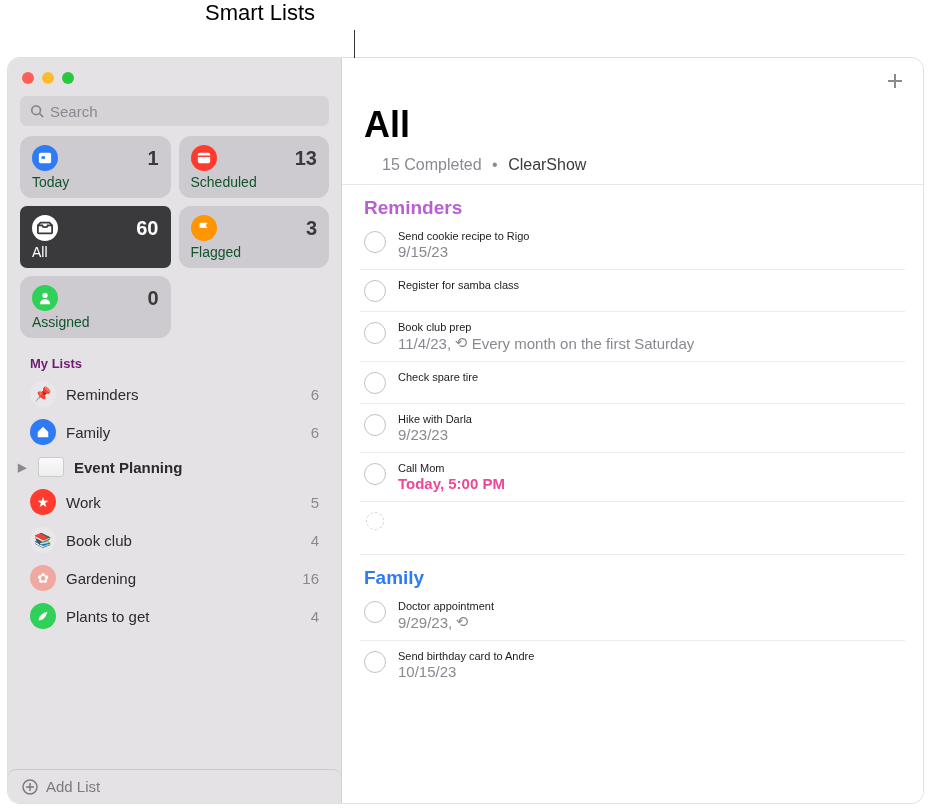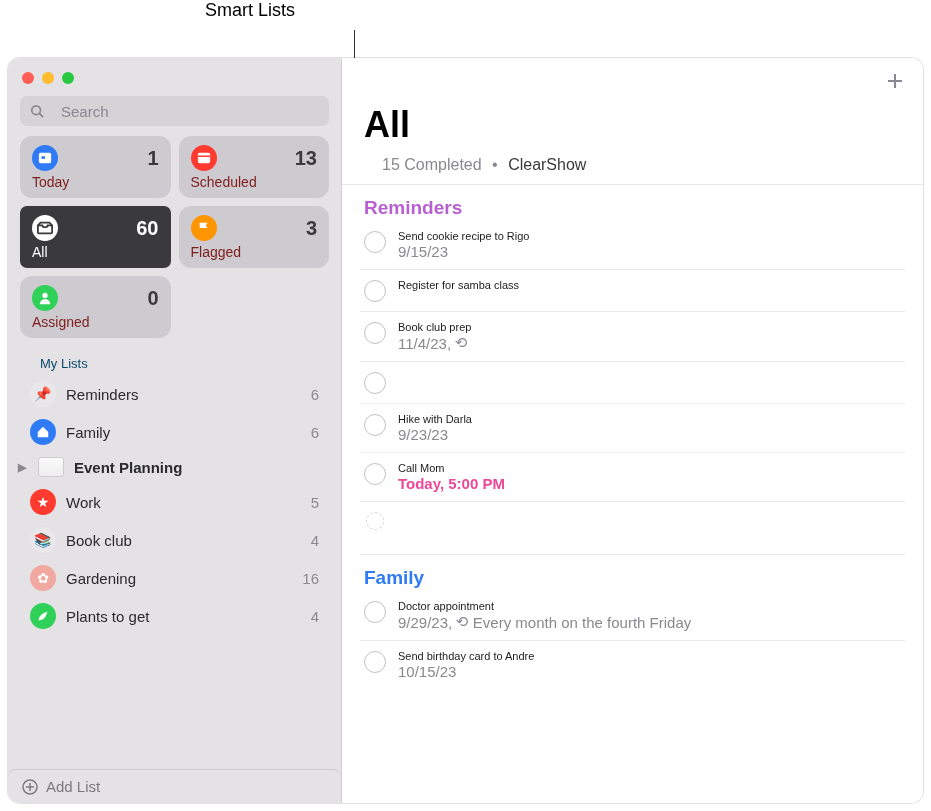--- a/index.html
+++ b/index.html
@@ -10,21 +10,21 @@
     height: 811px;
     position: relative;
     font-size: 15px;
     color: #333;
   }
   
   .annotation {
     position: absolute;
     left: 205px;
     top: 0;
-    font-size: 18px;
+    font-size: 22px;
     color: #000;
   }
   .anno-line {
     position: absolute;
     left: 354px;
     top: 30px;
     width: 1px;
     height: 210px;
     background: #333;
   }
@@ -70,21 +70,21 @@
   .dot.green{background:#28c840;}
   .search {
     margin: 4px 12px 10px 12px;
     background: #d5d3d6;
     border-radius: 7px;
     height: 30px;
     display:flex;
     align-items:center;
     padding:0 10px;
     color:#8a8890;
-    gap:17px;
+    gap:6px;
   }
   .search svg{width:14px;height:14px;flex-shrink:0;}
   .search input{border:0;background:transparent;outline:none;font-size:15px;color:#333;width:100%;}
   .search input::placeholder{color:#8a8890;}
   .smart-grid{
     display:grid;
     grid-template-columns:1fr 1fr;
     gap:8px;
     padding:0 12px 8px 12px;
   }
@@ -94,29 +94,28 @@
     padding:9px 12px 8px 12px;
     cursor:default;
   }
   .card .top{display:flex;justify-content:space-between;align-items:center;}
   .card .badge{
     width:26px;height:26px;border-radius:50%;
     display:flex;align-items:center;justify-content:center;
     color:#fff;
   }
   .card .count{font-size:20px;font-weight:700;color:#3a3a3c;}
-  .card .label{font-size:14px;color:#7f1d1d;margin-top:3px;font-weight:500;}
+  .card .label{font-size:14px;color:#14532d;margin-top:3px;font-weight:500;}
   .card.active{background:#3a3a3c;border-radius:7px;}
   .card.active .count{color:#fff;}
   .card.active .label{color:#fff;}
   .card.active .badge{background:#fff;color:#3a3a3c;}
   .lists-header{
-    font-size:13px;color:#0c4a6e;font-weight:400;
+    font-size:13px;color:#701a75;font-weight:700;
     padding:10px 22px 4px 22px;
-    margin-left:10px;
   }
   .lists{
     flex:1;
     overflow:auto;
   }
   .list-row{
     display:flex;align-items:center;
     padding:6px 22px;
     gap:10px;
     font-size:15px;
@@ -362,25 +361,29 @@
             <div class="title-line">Register for samba class</div>
           </div>
         </div>
         <div class="item">
           <div class="circle"></div>
           <div class="txt">
             <div class="title-line">Book club prep</div>
             <div class="sub-line">
               <span>11/4/23, </span>
               <span class="repeat">⟳</span>
+              <span>Every month on the first Saturday</span>
             </div>
           </div>
         </div>
         <div class="item">
           <div class="circle"></div>
+          <div class="txt">
+            <div class="title-line">Check spare tire</div>
+          </div>
         </div>
         <div class="item">
           <div class="circle"></div>
           <div class="txt">
             <div class="title-line">Hike with Darla</div>
             <div class="sub-line">9/23/23</div>
           </div>
         </div>
         <div class="item">
           <div class="circle"></div>
@@ -400,21 +403,20 @@
     <div class="section">
       <div class="section-title" style="color:#2f7bf6">Family</div>
       <div class="items">
         <div class="item">
           <div class="circle"></div>
           <div class="txt">
             <div class="title-line">Doctor appointment</div>
             <div class="sub-line">
               <span>9/29/23, </span>
               <span class="repeat">⟳</span>
-              <span>Every month on the fourth Friday</span>
             </div>
           </div>
         </div>
         <div class="item" style="border-bottom:0">
           <div class="circle"></div>
           <div class="txt">
             <div class="title-line">Send birthday card to Andre</div>
             <div class="sub-line">10/15/23</div>
           </div>
         </div>

